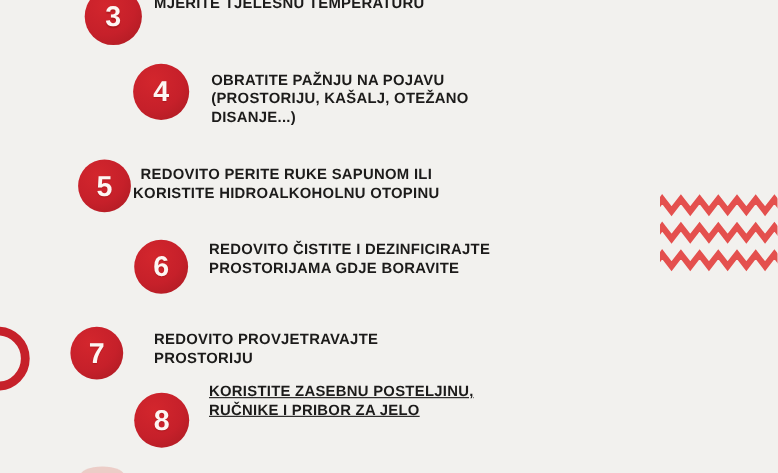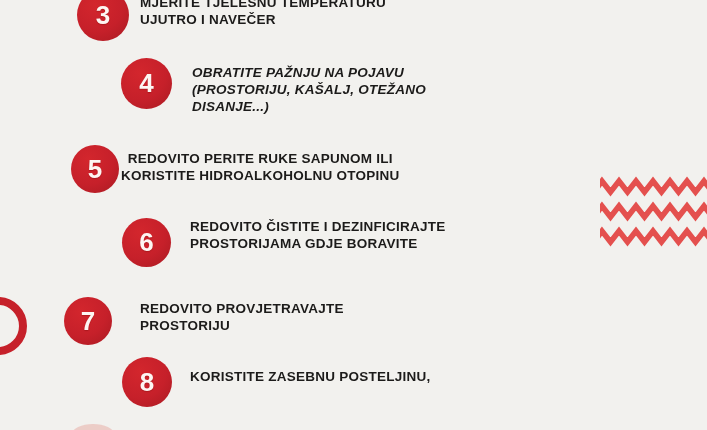--- a/index.html
+++ b/index.html
@@ -43,27 +43,26 @@
 </style>
 </head>
 <body>
 
 <div class="poster">
 
   <div class="step">
     <div class="num-circle" style="left:77px;top:-11px;width:52px;height:52px;">3</div>
     <div class="step-text" style="left:140px;top:-6px;">
       <div>MJERITE TJELESNU TEMPERATURU</div>
-      <div>UJUTRO I NAVEČER</div>
     </div>
   </div>
 
   <div class="step">
     <div class="num-circle" style="left:121px;top:58px;width:51px;height:51px;">4</div>
-    <div class="step-text" style="left:192px;top:64px;font-style:italic;">
+    <div class="step-text" style="left:192px;top:64px;">
       <div>OBRATITE PAŽNJU NA POJAVU</div>
       <div>(PROSTORIJU, KAŠALJ, OTEŽANO</div>
       <div>DISANJE...)</div>
     </div>
   </div>
 
   <div class="step">
     <div class="num-circle" style="left:71px;top:145px;width:48px;height:48px;">5</div>
     <div class="step-text" style="left:121px;top:150px;text-align:center;">
       <div>REDOVITO PERITE RUKE SAPUNOM ILI</div>
@@ -82,22 +81,23 @@
   <div class="step">
     <div class="num-circle" style="left:64px;top:297px;width:48px;height:48px;">7</div>
     <div class="step-text" style="left:140px;top:300px;">
       <div>REDOVITO PROVJETRAVAJTE</div>
       <div>PROSTORIJU</div>
     </div>
   </div>
 
   <div class="step">
     <div class="num-circle" style="left:122px;top:357px;width:50px;height:50px;">8</div>
-    <div class="step-text" style="left:190px;top:368px;">
+    <div class="step-text" style="left:190px;top:347px;text-decoration:underline;">
       <div>KORISTITE ZASEBNU POSTELJINU,</div>
+      <div>RUČNIKE I PRIBOR ZA JELO</div>
     </div>
   </div>
 
   <div class="ring"></div>
 
   <svg class="zigzag" width="107" height="74" viewBox="0 0 107 74">
     <g fill="none" stroke="#e4504e" stroke-width="5.5" stroke-linejoin="miter">
       <polyline points="-6,16 2,5 10.5,16 19,5 27.5,16 36,5 44.5,16 53,5 61.5,16 70,5 78.5,16 87,5 95.5,16 104,5 112.5,16"></polyline>
       <polyline points="-6,41 2,30 10.5,41 19,30 27.5,41 36,30 44.5,41 53,30 61.5,41 70,30 78.5,41 87,30 95.5,41 104,30 112.5,41"></polyline>
       <polyline points="-6,66 2,55 10.5,66 19,55 27.5,66 36,55 44.5,66 53,55 61.5,66 70,55 78.5,66 87,55 95.5,66 104,55 112.5,66"></polyline>

